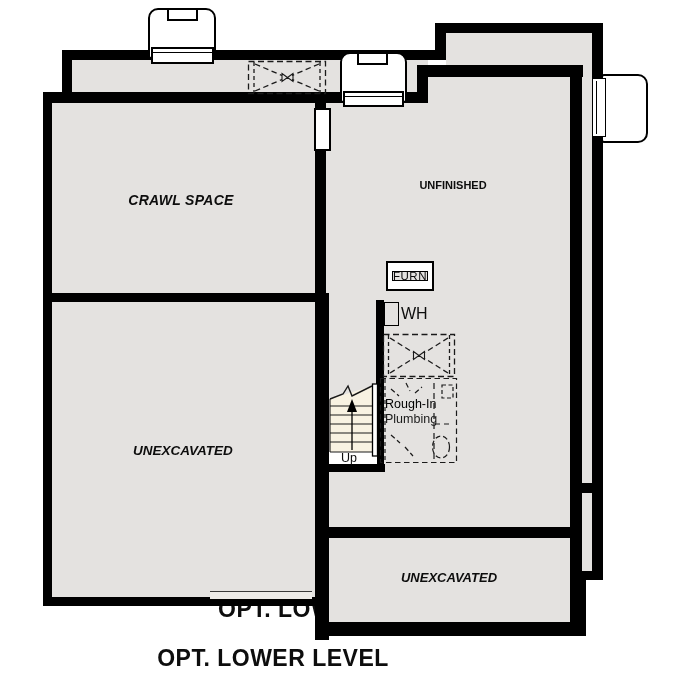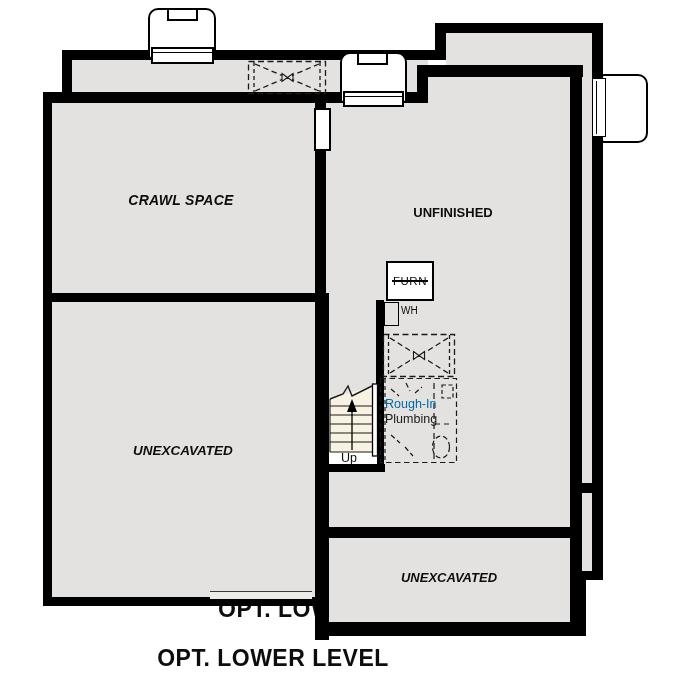--- a/index.html
+++ b/index.html
@@ -13,24 +13,24 @@
   .wall{position:absolute;background:#000000;}
   .well{position:absolute;background:#ffffff;border:2.5px solid #000;}
   .notch{position:absolute;background:#ffffff;border:2px solid #000;}
   .sill{position:absolute;background:#ffffff;border:2px solid #000;}
   .sill-line{height:0;border-top:1.5px solid #000;margin-top:3px;}
   .vline{position:absolute;top:2px;bottom:2px;width:0;border-left:1.5px solid #000;}
   .label{position:absolute;font-weight:bold;white-space:nowrap;font-style:italic;}
   .center{transform:translateX(-50%);text-align:center;}
   .title{font-size:23px;font-weight:bold;letter-spacing:.5px;white-space:nowrap;}
   .furn-outer{position:absolute;left:386px;top:261px;width:48px;height:30px;background:#fff;
-    border:2.5px solid #000;box-sizing:border-box;display:flex;align-items:center;justify-content:center;padding:18px;}
+    border:2.5px solid #000;box-sizing:border-box;display:flex;align-items:center;justify-content:center;padding:8px;}
   .furn-inner{flex:1;height:100%;background:#e4e2e0;border:1.2px solid #000;box-sizing:border-box;
     display:flex;align-items:center;justify-content:center;font-size:11.5px;letter-spacing:.5px;}
-  .small-label{position:absolute;font-size:10px;}
+  .small-label{position:absolute;font-size:16px;}
   svg{position:absolute;overflow:visible;}
 </style>
 </head>
 <body>
 
 <div class="plan">
 
   <div class="abs title z0" style="left:218px;top:596px;">OPT. LOWER LEVEL</div>
 
   <div class="fill z1" style="left:62px;top:60px;width:366px;height:43px;"></div>
@@ -137,33 +137,33 @@
       <rect x="63" y="8" width="11" height="13" stroke-dasharray="4 2.5"></rect>
       <ellipse cx="62" cy="70" rx="8.5" ry="11" stroke-dasharray="5 3"></ellipse>
       <line x1="12" y1="12" x2="20" y2="19" stroke-dasharray="5 3"></line>
       <line x1="27" y1="6" x2="31" y2="14" stroke-dasharray="5 3"></line>
       <line x1="36" y1="16" x2="43" y2="10" stroke-dasharray="5 3"></line>
       <line x1="12" y1="58" x2="21" y2="66" stroke-dasharray="5 3"></line>
       <line x1="26" y1="70" x2="34" y2="79" stroke-dasharray="5 3"></line>
       <line x1="56" y1="47" x2="74" y2="47" stroke-dasharray="5 4"></line>
     </g>
   </svg>
-  <div class="abs z5" style="left:385px;top:397px;font-size:12.5px;color:#0369a1;">Rough-In</div>
+  <div class="abs z5" style="left:385px;top:397px;font-size:12.5px;color:#000000;">Rough-In</div>
   <div class="abs z5" style="left:385px;top:412px;font-size:12.5px;color:#1a1a1a;">Plumbing</div>
 
   <div class="furn-outer z4">
     <div class="furn-inner">FURN</div>
   </div>
 
   <div class="abs z4" style="left:384px;top:302px;width:13px;height:22px;background:#e4e2e0;border:1.5px solid #000;"></div>
   <div class="small-label z5" style="left:401px;top:305px;">WH</div>
 
   <div class="label center z5" style="left:181px;top:192px;font-size:14px;letter-spacing:.3px;">CRAWL SPACE</div>
 
-  <div class="abs z5" style="left:453px;top:175px;text-align:center;transform:translateX(-50%);font-weight:bold;font-size:13px;line-height:20px;white-space:nowrap;margin-top:28px;">
+  <div class="abs z5" style="left:453px;top:175px;text-align:center;transform:translateX(-50%);font-weight:bold;font-size:11px;line-height:20px;white-space:nowrap;">
     <div>UNFINISHED</div>
   </div>
 
   <div class="label center z5" style="left:183px;top:443px;font-size:13.5px;">UNEXCAVATED</div>
 
   <div class="label center z5" style="left:449px;top:570px;font-size:13px;">UNEXCAVATED</div>
 
   <div class="abs title center z5" style="left:273px;top:645px;">OPT. LOWER LEVEL</div>
 
 </div>

